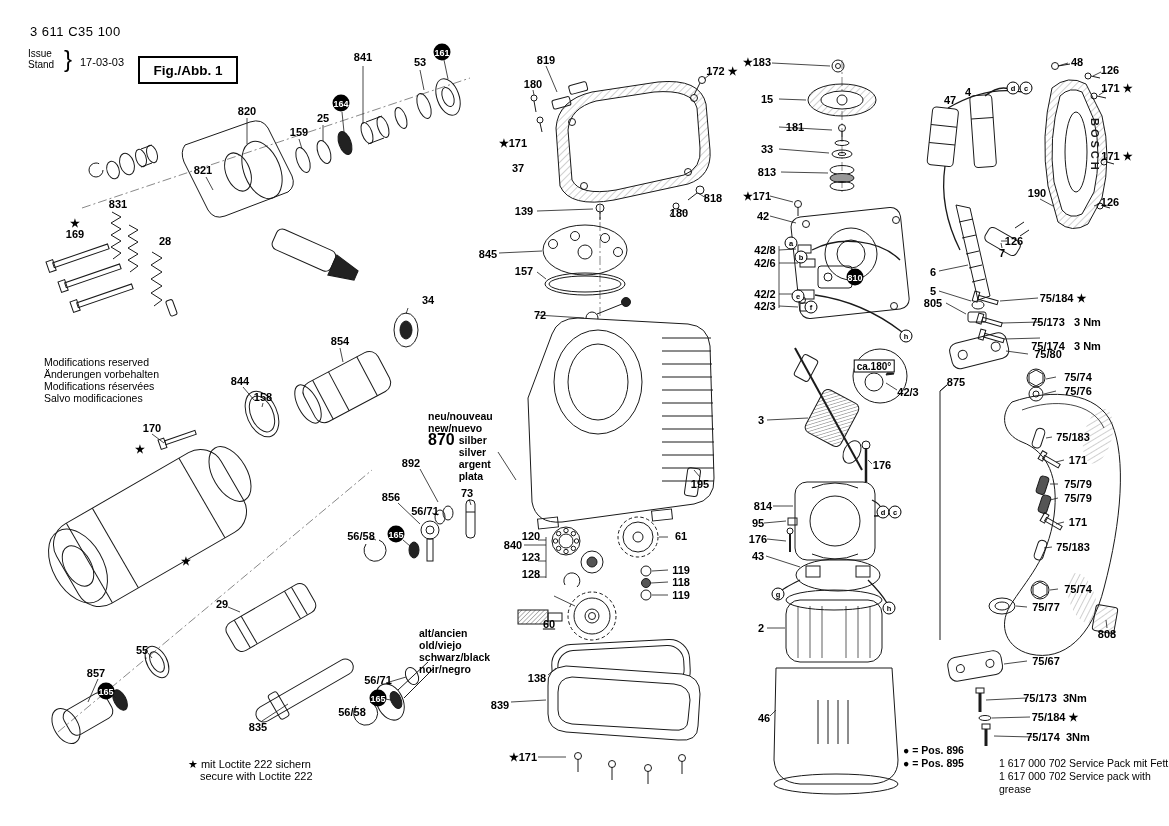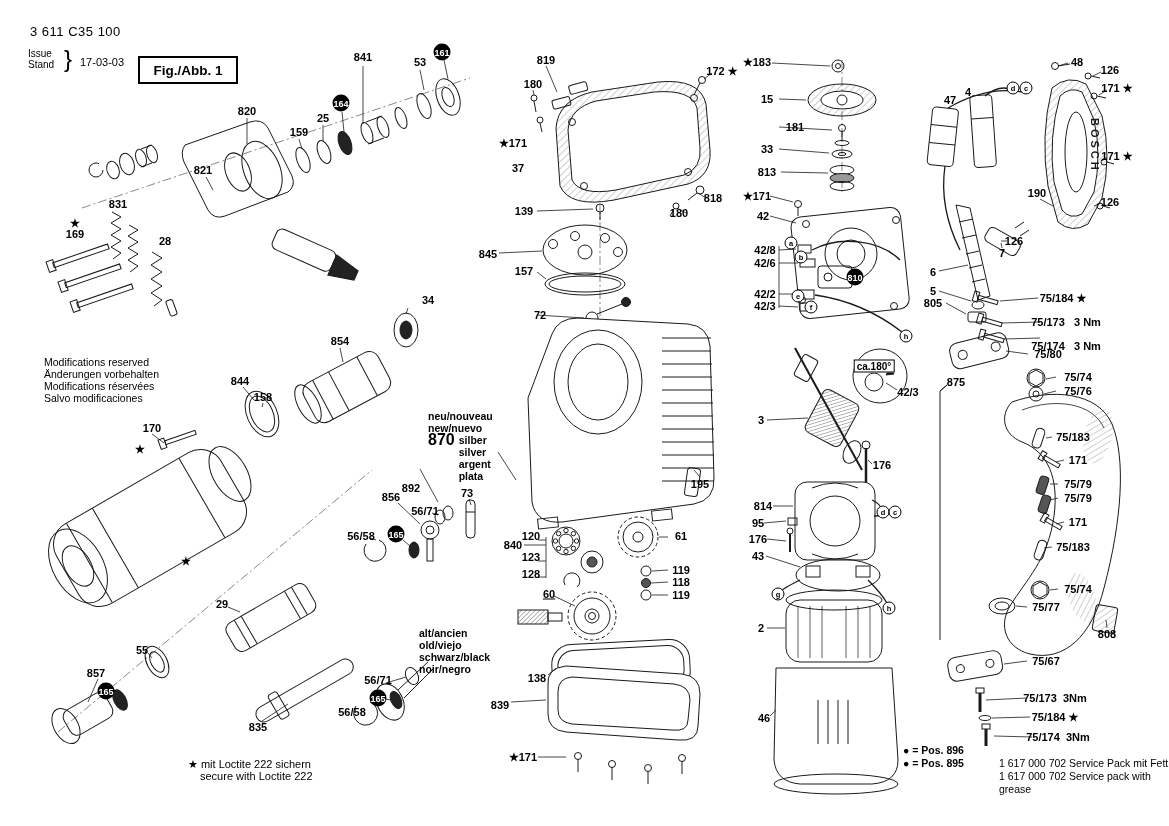--- a/index.html
+++ b/index.html
@@ -586,34 +586,34 @@
       <div class="part-label" style="left: 1073px; top: 547px;">75/183</div>
       <div class="part-label boxed" style="left: 874px; top: 366px;">ca.180°</div>
       <div class="part-label" style="left: 908px; top: 392px;">42/3</div>
       <div class="part-label" style="left: 761px; top: 420px;">3</div>
       <div class="part-label" style="left: 882px; top: 465px;">176</div>
       <div class="part-label" style="left: 763px; top: 506px;">814</div>
       <div class="part-label" style="left: 758px; top: 523px;">95</div>
       <div class="part-label" style="left: 758px; top: 539px;">176</div>
       <div class="part-label" style="left: 758px; top: 556px;">43</div>
       <div class="part-label" style="left: 700px; top: 484px;">195</div>
-      <div class="part-label" style="left: 411px; top: 488px;">892</div>
+      <div class="part-label" style="left: 411px; top: 463px;">892</div>
       <div class="part-label" style="left: 391px; top: 497px;">856</div>
       <div class="part-label" style="left: 425px; top: 511px;">56/71</div>
       <div class="part-label" style="left: 361px; top: 536px;">56/58</div>
       <div class="part-label" style="left: 467px; top: 493px;">73</div>
       <div class="part-label" style="left: 513px; top: 545px;">840</div>
       <div class="part-label" style="left: 531px; top: 536px;">120</div>
       <div class="part-label" style="left: 531px; top: 557px;">123</div>
       <div class="part-label" style="left: 531px; top: 574px;">128</div>
       <div class="part-label" style="left: 681px; top: 536px;">61</div>
       <div class="part-label" style="left: 681px; top: 570px;">119</div>
       <div class="part-label" style="left: 681px; top: 582px;">118</div>
       <div class="part-label" style="left: 681px; top: 595px;">119</div>
-      <div class="part-label" style="left: 549px; top: 594px; text-decoration: underline;">60</div>
+      <div class="part-label" style="left: 549px; top: 624px; text-decoration: underline;">60</div>
       <div class="part-label" style="left: 537px; top: 678px;">138</div>
       <div class="part-label" style="left: 500px; top: 705px;">839</div>
       <div class="part-label" style="left: 523px; top: 757px;">★171</div>
       <div class="part-label" style="left: 222px; top: 604px;">29</div>
       <div class="part-label" style="left: 142px; top: 650px;">55</div>
       <div class="part-label" style="left: 96px; top: 673px;">857</div>
       <div class="part-label" style="left: 258px; top: 727px;">835</div>
       <div class="part-label" style="left: 378px; top: 680px;">56/71</div>
       <div class="part-label" style="left: 352px; top: 712px;">56/58</div>
       <div class="part-label" style="left: 761px; top: 628px;">2</div>

